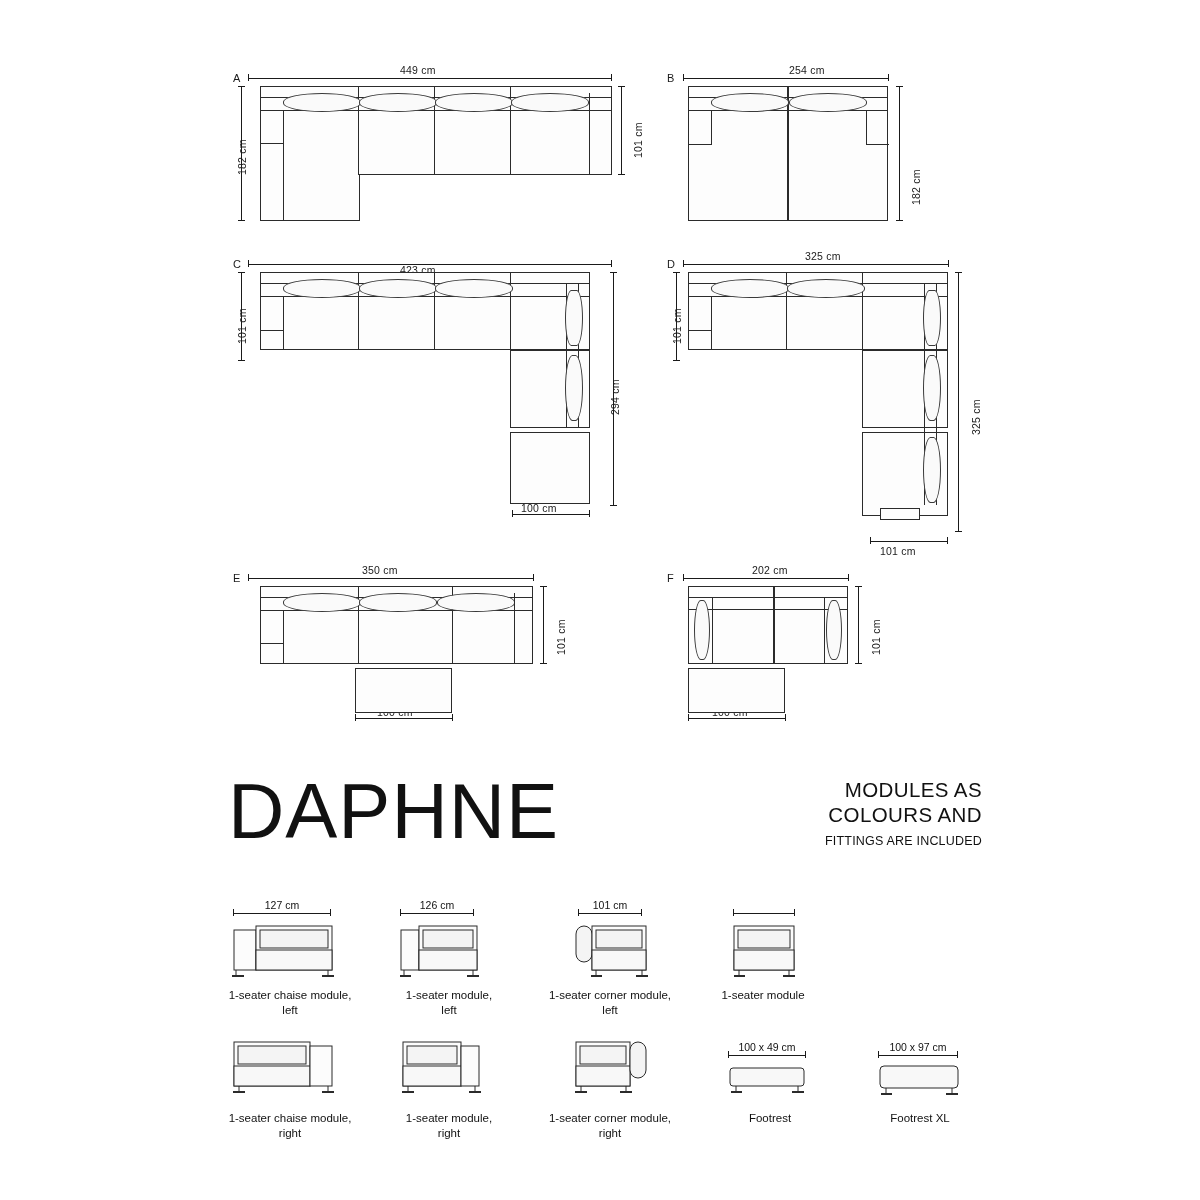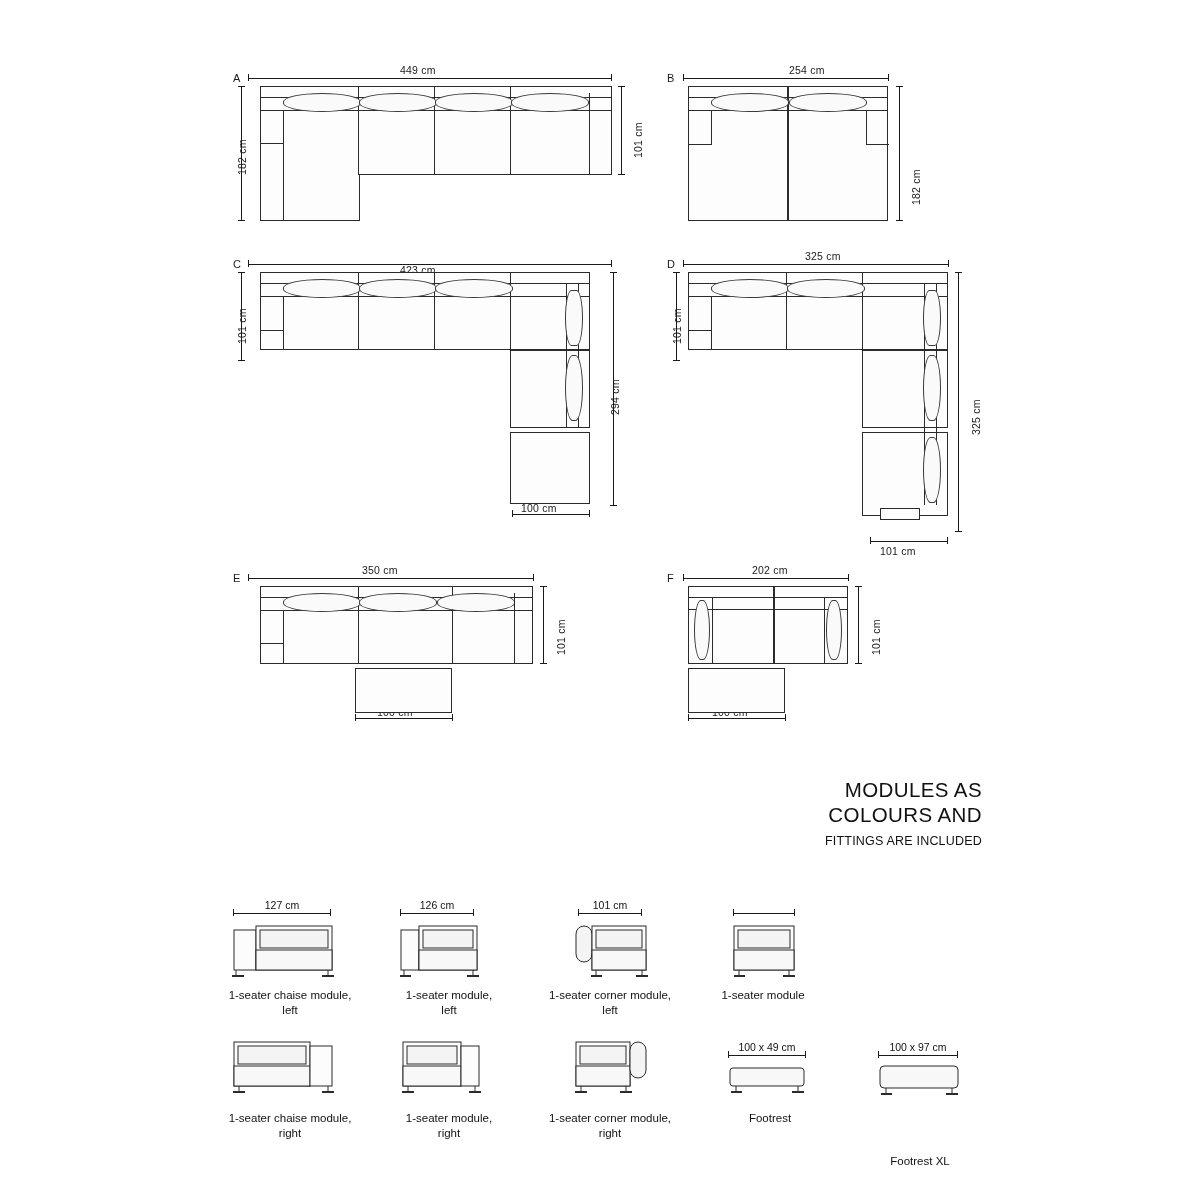--- a/index.html
+++ b/index.html
@@ -344,20 +344,21 @@
     <div class="box" style="left:688px; top:668px; width:97px; height:45px;"></div>
 
     <div class="seat-line" style="left:689px; top:597px; width:158px;"></div>
     <div class="seat-line" style="left:689px; top:609px; width:158px;"></div>
     <div class="cush cush-rv" style="left:694px; top:600px; width:16px; height:60px;"></div>
     <div class="cush cush-rv" style="left:826px; top:600px; width:16px; height:60px;"></div>
     <div class="seat-line-v" style="left:712px; top:597px; height:66px;"></div>
     <div class="seat-line-v" style="left:824px; top:597px; height:66px;"></div>
   </div>
 
+  <div id="brand-title">DAPHNE</div>
 
   <div id="combine-block">
     <div class="big">MODULES AS</div>
     <div class="big">COLOURS AND</div>
     <div class="small">FITTINGS ARE INCLUDED</div>
   </div>
 
   <div>
     <div class="dimh" style="left:233px; top:913px; width:98px;"></div>
     <div class="tick-v" style="left:233px; top:909px;"></div>
@@ -497,16 +498,16 @@
     <div class="tick-v" style="left:878px; top:1051px;"></div>
     <div class="tick-v" style="left:957px; top:1051px;"></div>
     <div class="legend-dim" style="left:823px; top:1041px;">100 x 97 cm</div>
     <svg class="legend-svg" style="left:872px; top:1062px;" width="95" height="40" viewBox="0 0 95 40">
       <rect x="8" y="4" width="78" height="22" rx="4" fill="#f8f8f8" stroke="#2b2b2b" stroke-width="1"></rect>
       <line x1="14" y1="26" x2="14" y2="32" stroke="#2b2b2b" stroke-width="1"></line>
       <line x1="80" y1="26" x2="80" y2="32" stroke="#2b2b2b" stroke-width="1"></line>
       <line x1="9" y1="32" x2="20" y2="32" stroke="#2b2b2b" stroke-width="2"></line>
       <line x1="74" y1="32" x2="86" y2="32" stroke="#2b2b2b" stroke-width="2"></line>
     </svg>
-    <div class="legend-caption" style="left:825px; top:1154px;">Footrest XL</div>
+    <div class="legend-caption" style="left:825px; top:1111px;">Footrest XL</div>
   </div>
 
 </div>
 
 </body></html>

